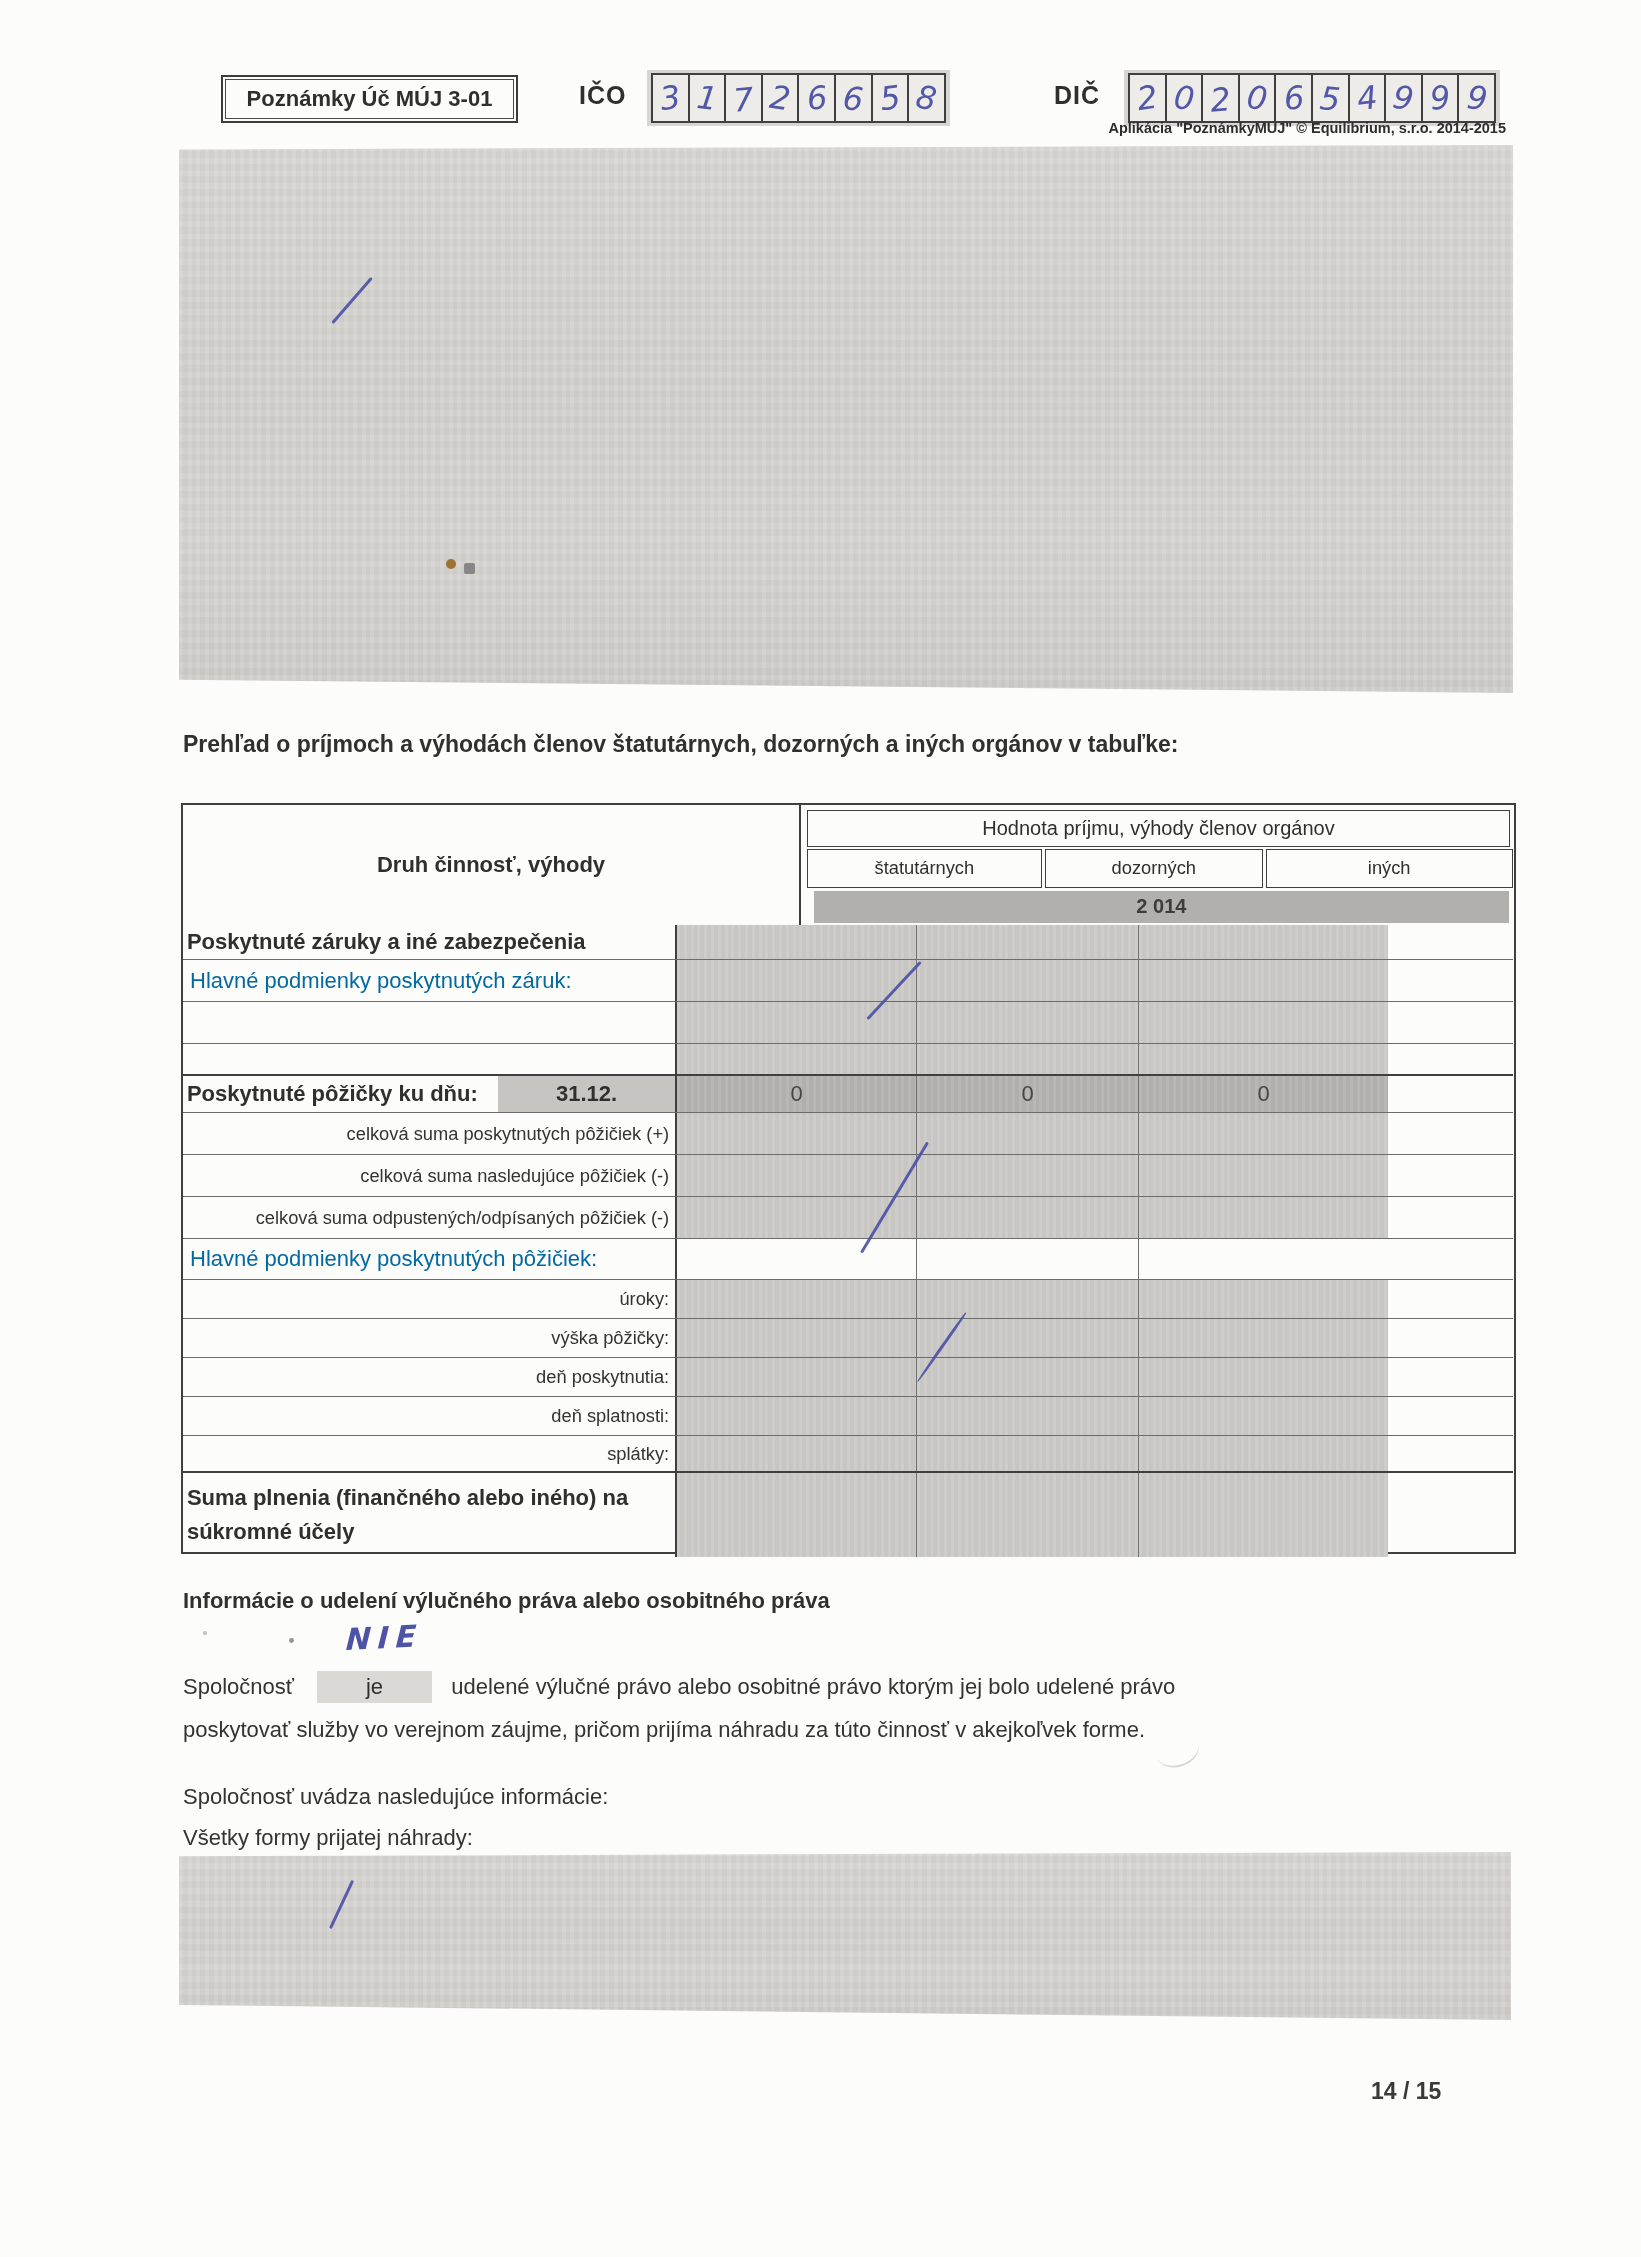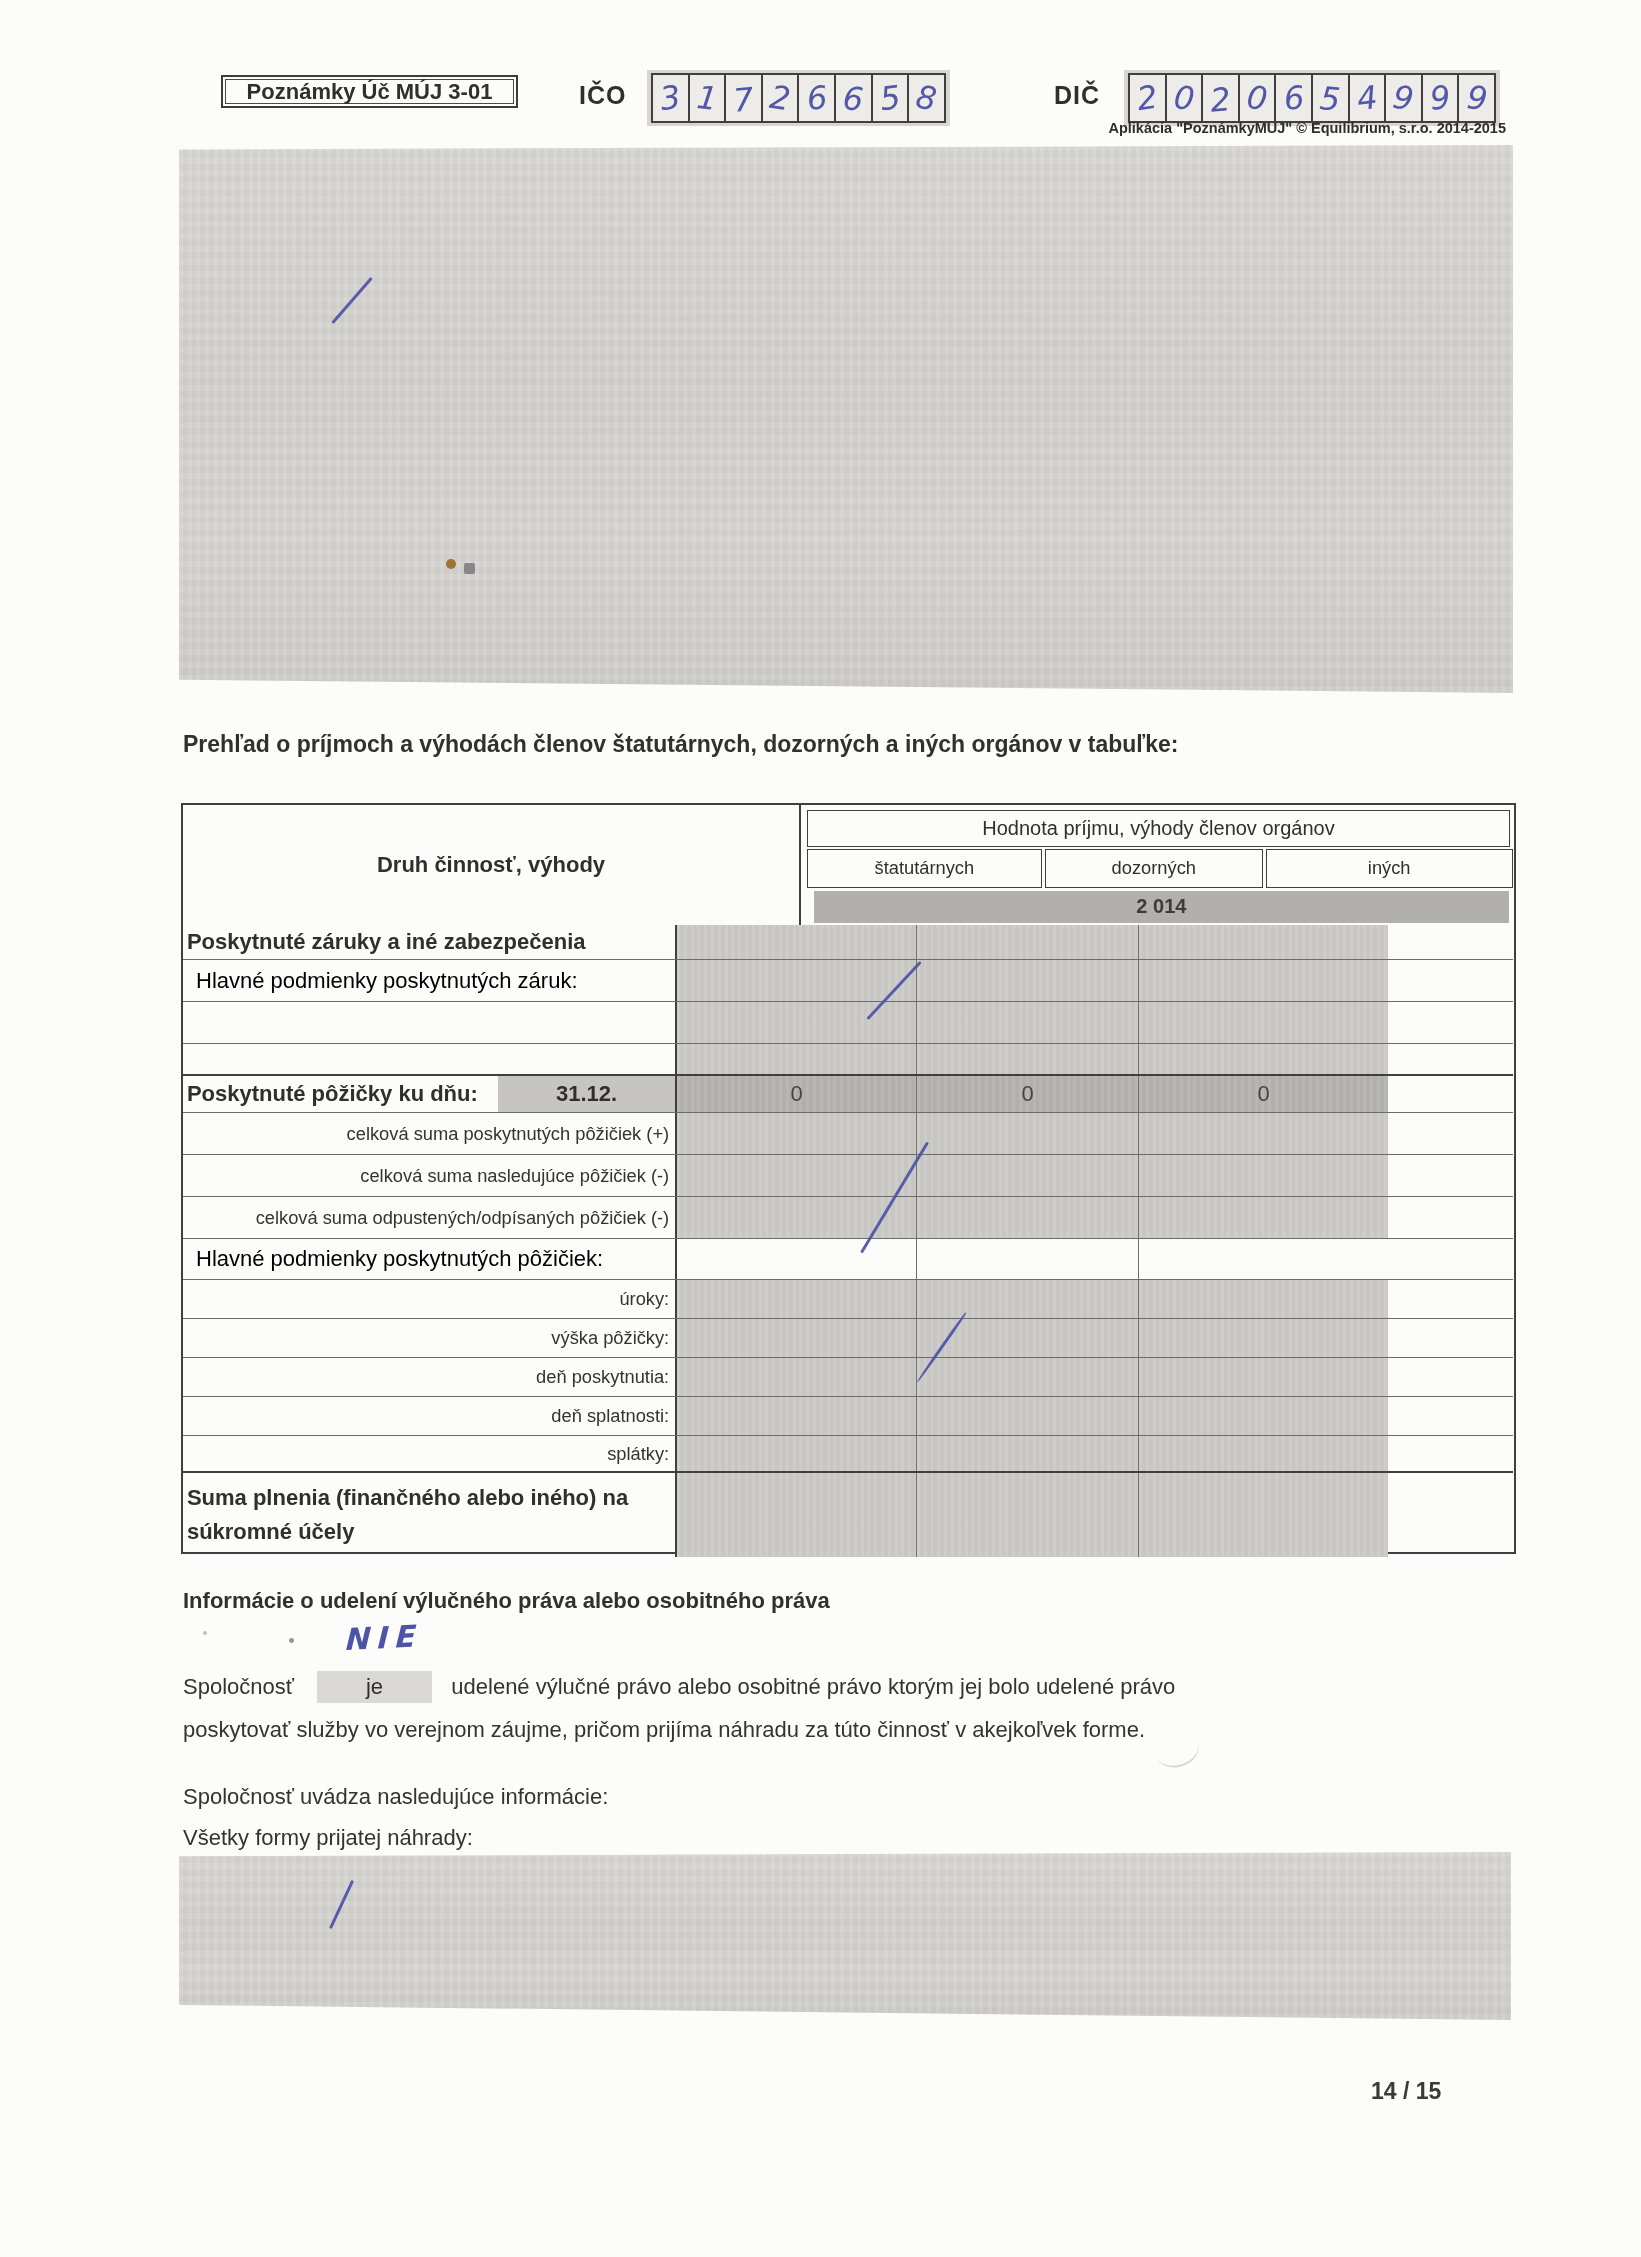--- a/index.html
+++ b/index.html
@@ -4,21 +4,21 @@
 <style>
   html,body{margin:0;padding:0;background:#ffffff;}
   .page{
     position:relative; width:1641px; height:2257px; overflow:hidden;
     background:#fcfcfa;
     font-family:"Liberation Sans", sans-serif;
     color:#383838;
   }
   
   .form-box{
-    position:absolute; left:221px; top:75px; width:297px; height:33px;
+    position:absolute; left:221px; top:75px; width:297px; height:48px;
     border:2.4px solid #3c3c3c; box-sizing:border-box;
     display:flex; align-items:center; justify-content:center;
   }
   .form-box::before{
     content:""; position:absolute; inset:1.9px; border:1.4px solid #4a4a4a;
   }
   .form-box span{position:relative; font-size:22px; font-weight:600; color:#2f2f2f;}
   .reg-label{
     position:absolute; top:81px; font-size:25px; font-weight:600; color:#2f2f2f; letter-spacing:1px;
   }
@@ -130,21 +130,21 @@
     display:flex; align-items:center; justify-content:center;
     font-size:20px; font-weight:700; color:#3c3c3c;
   }
   .tbody{position:absolute; left:0; top:120px; width:1330px;}
   .trow{display:flex; border-bottom:1.4px solid #6b6b6b; box-sizing:border-box;}
   .trow.thick{border-bottom:2.9px solid #3f3f3f;}
   .trow.last{border-bottom:none;}
   .lc{width:494px; border-right:2.9px solid #3f3f3f; box-sizing:border-box;
       display:flex; align-items:center;}
   .lc.bold{font-size:22px; font-weight:700; color:#2f2f2f; padding-left:3.9px;}
-  .lc.plain{font-size:22px; color:#000000; padding-left:13px;}
+  .lc.plain{font-size:22px; color:#0369a1; padding-left:7px;}
   .lc.sub{justify-content:flex-end; font-size:18.3px; color:#333333; padding-right:5.8px;}
   .gc{box-sizing:border-box;}
   .gc.c1{width:239px;} .gc.c2{width:222px;} .gc.c3{width:250px;}
   .gc + .gc{border-left:1.4px solid #707070;}
   .gc.gray{background:
       repeating-linear-gradient(90deg, rgba(255,255,255,.05) 0 2.9px, rgba(0,0,0,.02) 2.9px 6.8px),
       #cbcac7;}
   .gc.dark{background:
       repeating-linear-gradient(90deg, rgba(255,255,255,.05) 0 2.9px, rgba(0,0,0,.025) 2.9px 6.8px),
       #b4b3b0;

